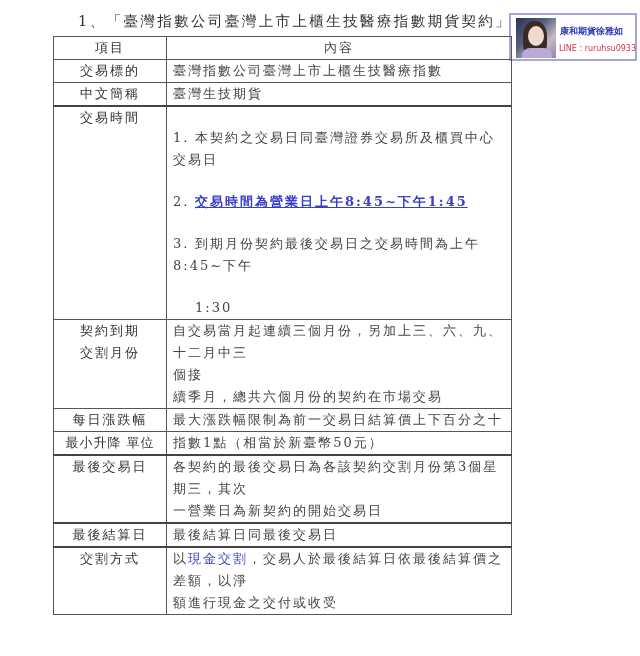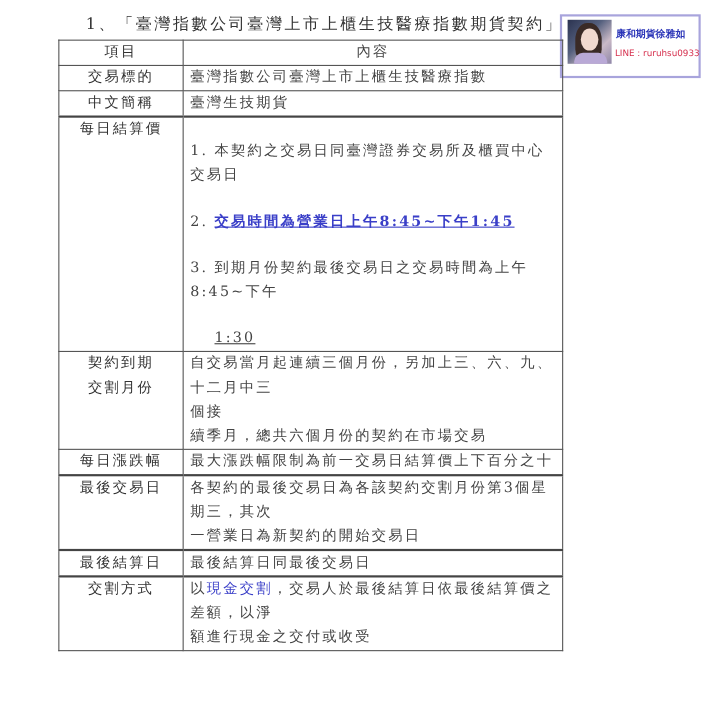--- a/index.html
+++ b/index.html
@@ -6,21 +6,21 @@
     body {
       width: 640px; height: 656px; position: relative; overflow: hidden;
       font-family: "DejaVu Serif", "Liberation Serif", serif;
       color: #333333;
     }
     .title {
       position: absolute; left: 78px; top: 12px; width: 440px;
       font-size: 14.5px; letter-spacing: 2.4px; color: #333; white-space: nowrap;
     }
     .badge {
-      position: absolute; left: 509px; top: 13px; width: 128px; height: 58px;
+      position: absolute; left: 509px; top: 13px; width: 128px; height: 48px;
       border: 2px solid #a8a4dc; background: #ffffff; box-sizing: border-box;
     }
     .badge .avatar {
       position: absolute; left: 5px; top: 3px; width: 40px; height: 40px;
       background: linear-gradient(135deg, #2b3350 0%, #55607e 40%, #c9b9c6 70%, #8f86a8 100%);
       overflow: hidden;
     }
     .badge .avatar .face {
       position: absolute; left: 12px; top: 8px; width: 16px; height: 20px;
       border-radius: 50%; background: #f1d9cf;
@@ -51,21 +51,21 @@
       line-height: 22px; font-weight: normal;
     }
     table.spec tr.thick td { border-top: 2px solid #444; }
     table.spec .k { width: 108px; text-align: center; color: #333; padding: 0 2px; }
     table.spec .v { text-align: left; color: #444; }
     .blue { color: #3a3fc8; }
     .red { color: #d9415a; }
     .ul { text-decoration: underline; font-weight: bold; }
     .li { display: block; padding-left: 0; margin-top: 20px; }
     .li .n { display: inline-block; width: 22px; }
-    .li.cont { padding-left: 22px; text-decoration: underline; }
+    .li.cont { padding-left: 22px; }
     .row-line { display: block; }
   </style>
 </head>
 <body>
 
 <div class="title">1、「臺灣指數公司臺灣上市上櫃生技醫療指數期貨契約」規格</div>
 
 <div class="badge">
   <div class="avatar">
     <div class="hair"></div>
@@ -88,21 +88,21 @@
     <td class="v blue">臺灣指數公司臺灣上市上櫃生技醫療指數</td>
   </tr>
 
   <tr>
     <td class="k">中文簡稱</td>
     <td class="v">臺灣生技期貨</td>
   </tr>
 
 
   <tr class="thick">
-    <td class="k">每日結算價</td>
+    <td class="k">交易時間</td>
     <td class="v">
       <span class="li"><span class="n">1.</span><span>本契約之交易日同臺灣證券交易所及櫃買中心交易日</span></span>
       <span class="li"><span class="n">2.</span><span class="blue ul">交易時間為營業日上午8:45~下午1:45</span></span>
       <span class="li"><span class="n">3.</span><span>到期月份契約最後交易日之交易時間為上午8:45~下午</span></span>
       <span class="li cont">1:30</span>
     </td>
   </tr>
 
 
   <tr>
@@ -116,20 +116,24 @@
       <span class="row-line">續季月，總共六個月份的契約在市場交易</span>
     </td>
   </tr>
 
 
   <tr>
     <td class="k">每日漲跌幅</td>
     <td class="v">最大漲跌幅限制為前一交易日結算價上下百分之十</td>
   </tr>
 
+  <tr>
+    <td class="k" style="letter-spacing:1px">最小升降 單位</td>
+    <td class="v red">指數1點（相當於新臺幣50元）</td>
+  </tr>
 
   <tr class="thick">
     <td class="k">最後交易日</td>
     <td class="v red">
       <span class="row-line">各契約的最後交易日為各該契約交割月份第3個星期三，其次</span>
       <span class="row-line">一營業日為新契約的開始交易日</span>
     </td>
   </tr>
 
   <tr class="thick">

